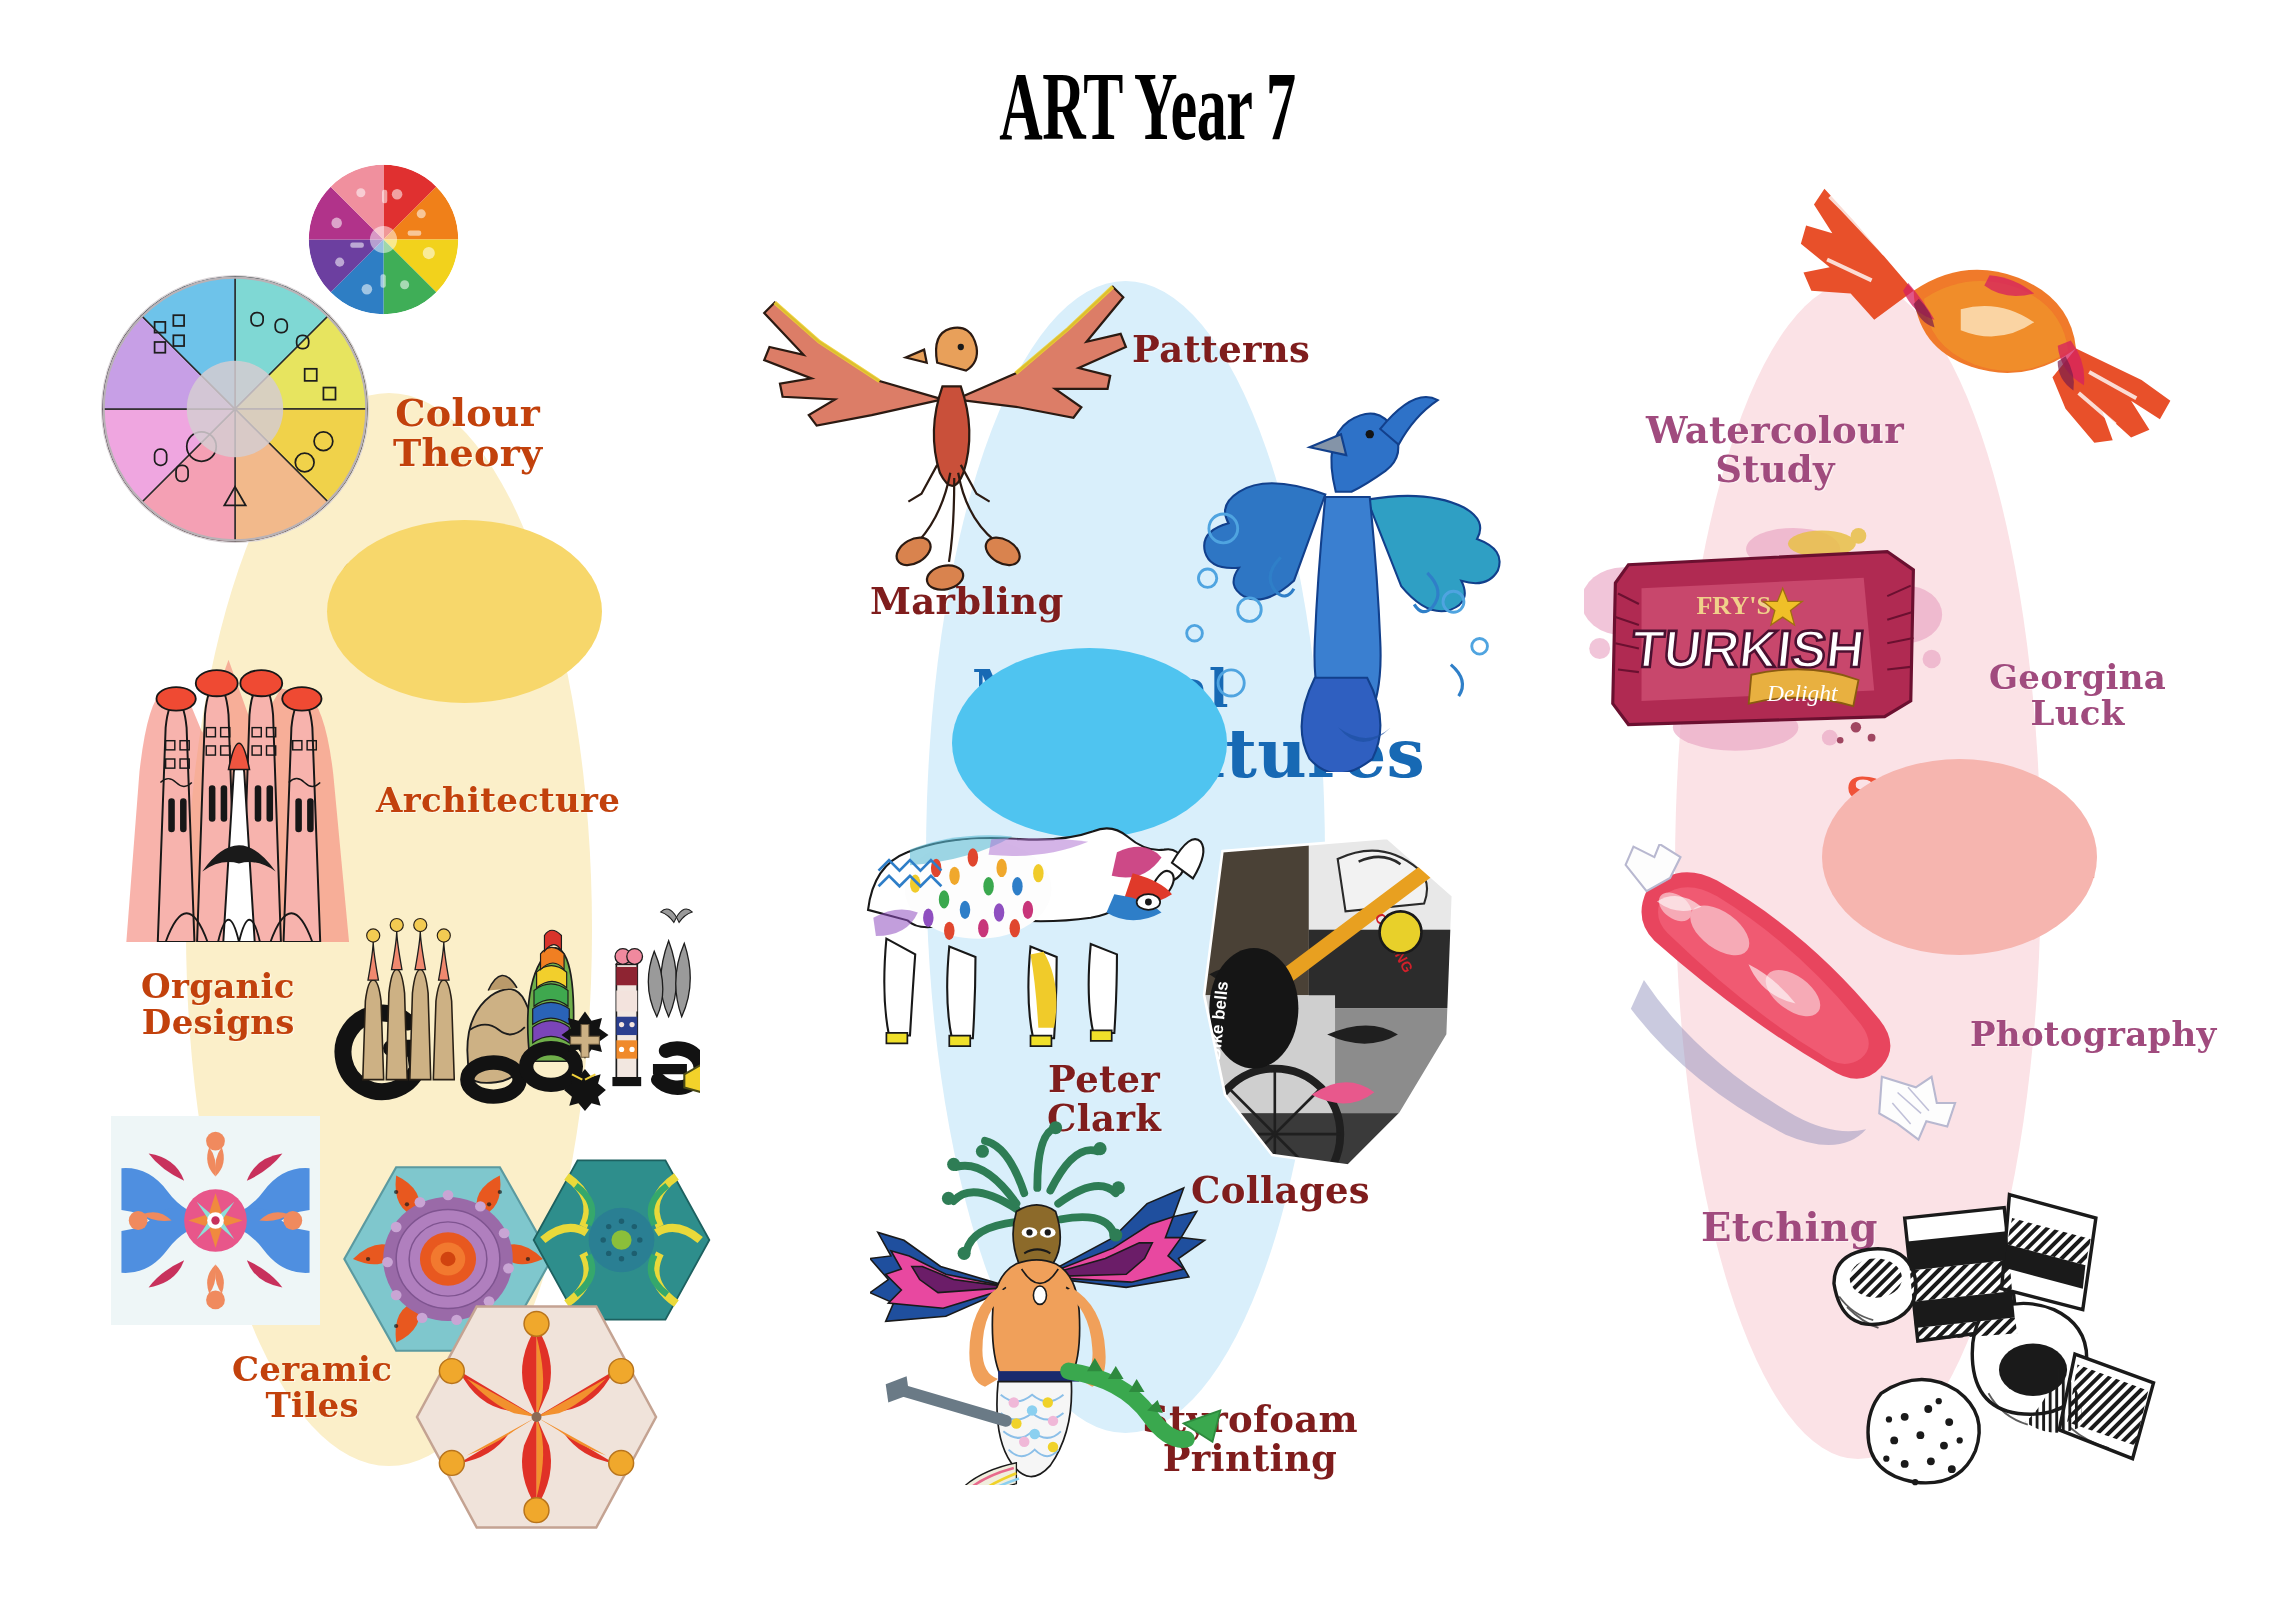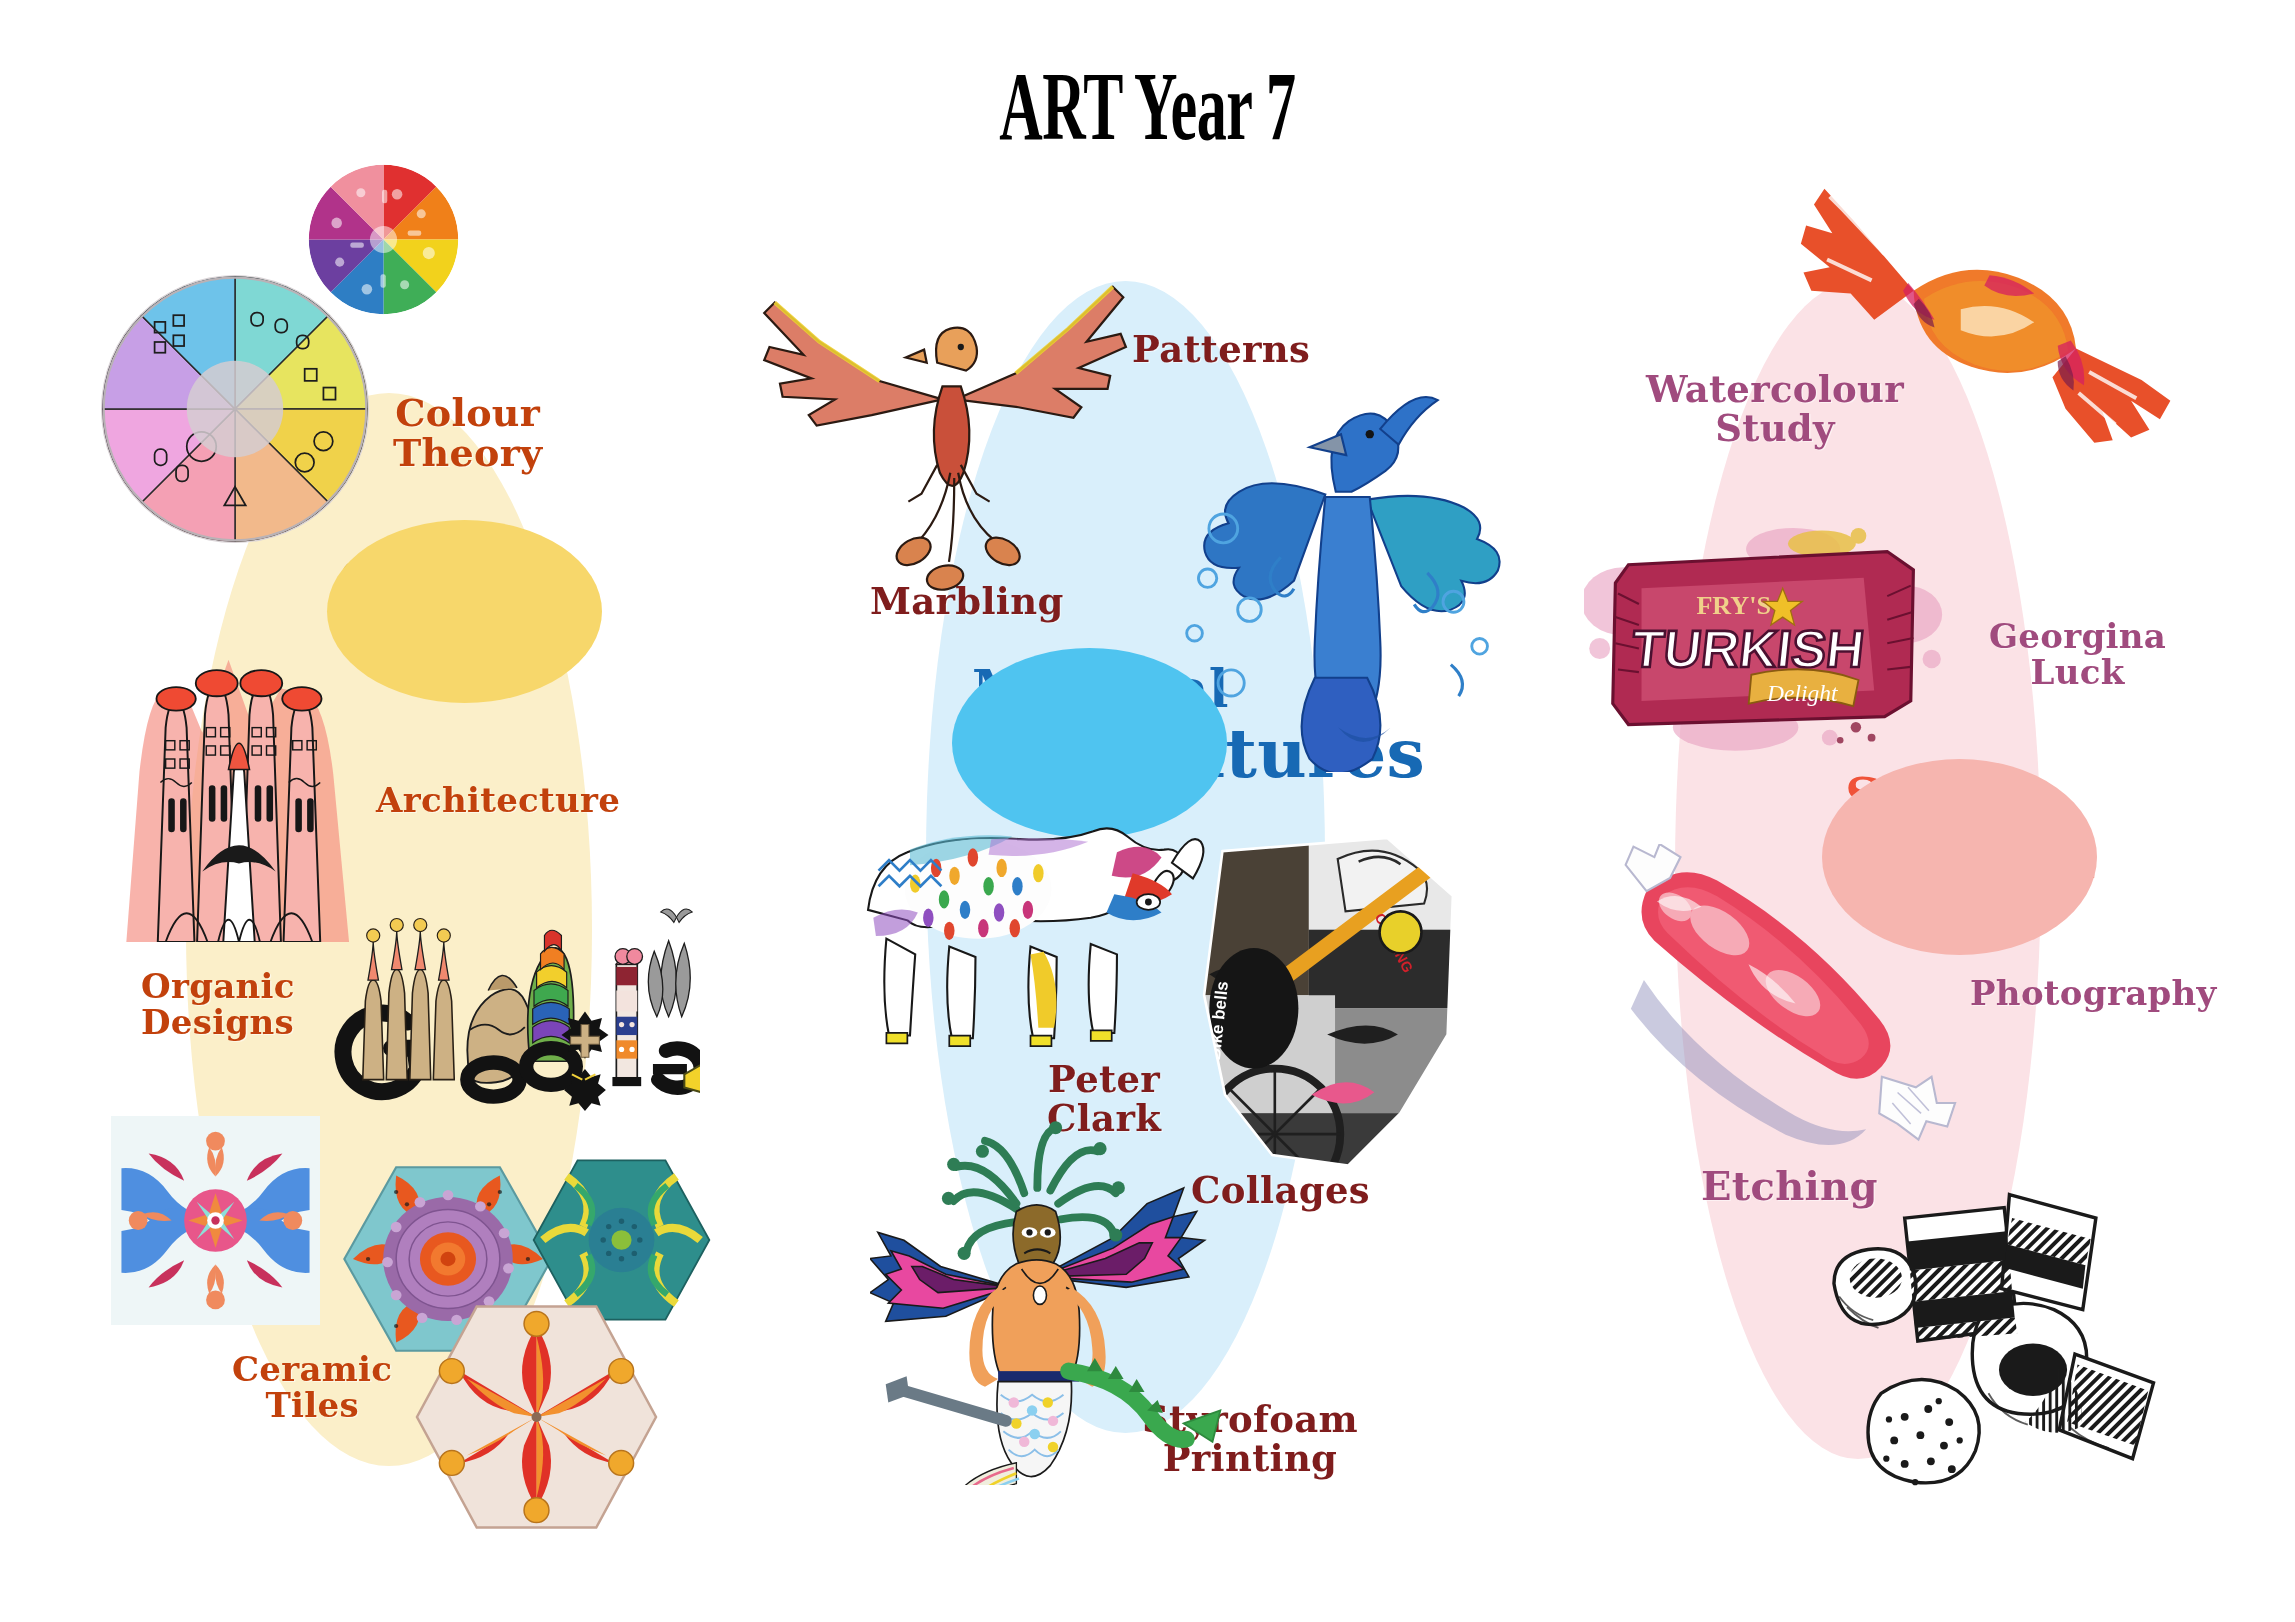--- a/index.html
+++ b/index.html
@@ -27,32 +27,32 @@
   
   #bubble-gaudi{left:327px;top:520px;width:275px;height:183px;background:#F7D76B;z-index:2;}
   #bubble-myth {left:952px;top:648px;width:275px;height:190px;background:#4FC4F0;z-index:2;}
   #bubble-sugar{left:1822px;top:759px;width:275px;height:196px;background:#F6B5AF;z-index:2;}
 
   
   .lbl-yellow{color:#c2410c;text-shadow:1.3px 1.3px 0 rgba(255,255,255,.55);}
   .lbl-gold  {color:#C08A00;}
   .lbl-blue  {color:#7f1d1d;text-shadow:1.3px 1.3px 0 rgba(255,255,255,.5);}
   .lbl-navy  {color:#1769B4;}
-  .lbl-mauve {color:#A04B7E;text-shadow:1.3px 1.3px 0 rgba(255,255,255,.5);}
+  .lbl-mauve {color:#A04B7E;text-shadow:1.3px 1.3px 0 rgba(255,255,255,.5);margin-top:41px;}
   .lbl-red   {color:#F05339;}
 
   .slab{font-family:"DejaVu Serif",serif;font-weight:bold;}
   .fat {font-family:"DejaVu Serif",serif;font-weight:bold;}
 
   
   #lbl-colour-theory{left:393px;  top:393px;  font-size:38px;  text-align:center;}
   #lbl-gaudi        {left:340px;  top:553px;  font-size:47px;  }
   #lbl-tiles        {left:399px;  top:609px;  font-size:63px;  }
   #lbl-architecture {left:376px;  top:782px; font-size:34px;  }
-  #lbl-organic      {left:141px;  top:968px; font-size:34px;  text-align:left;}
+  #lbl-organic      {left:141px;  top:968px; font-size:34px;  text-align:right;}
   #lbl-ceramic      {left:232px;  top:1351px; font-size:34px;  text-align:center;}
 
   #lbl-patterns     {left:1132px; top:330px;  font-size:37px;  }
   #lbl-marbling     {left:870px; top:582px;  font-size:37px;  }
   #lbl-mythical     {left:972px; top:661px; font-size:52px;  }
   #lbl-creatures    {left:1047px; top:717px; font-size:68px; }
   #lbl-peter-clark  {left:1047px; top:1060px; font-size:37px;  text-align:center;}
   #lbl-collages     {left:1191px; top:1171px; font-size:37px;  }
   #lbl-styrofoam    {left:1142px; top:1400px; font-size:37px;  text-align:center;}
 

